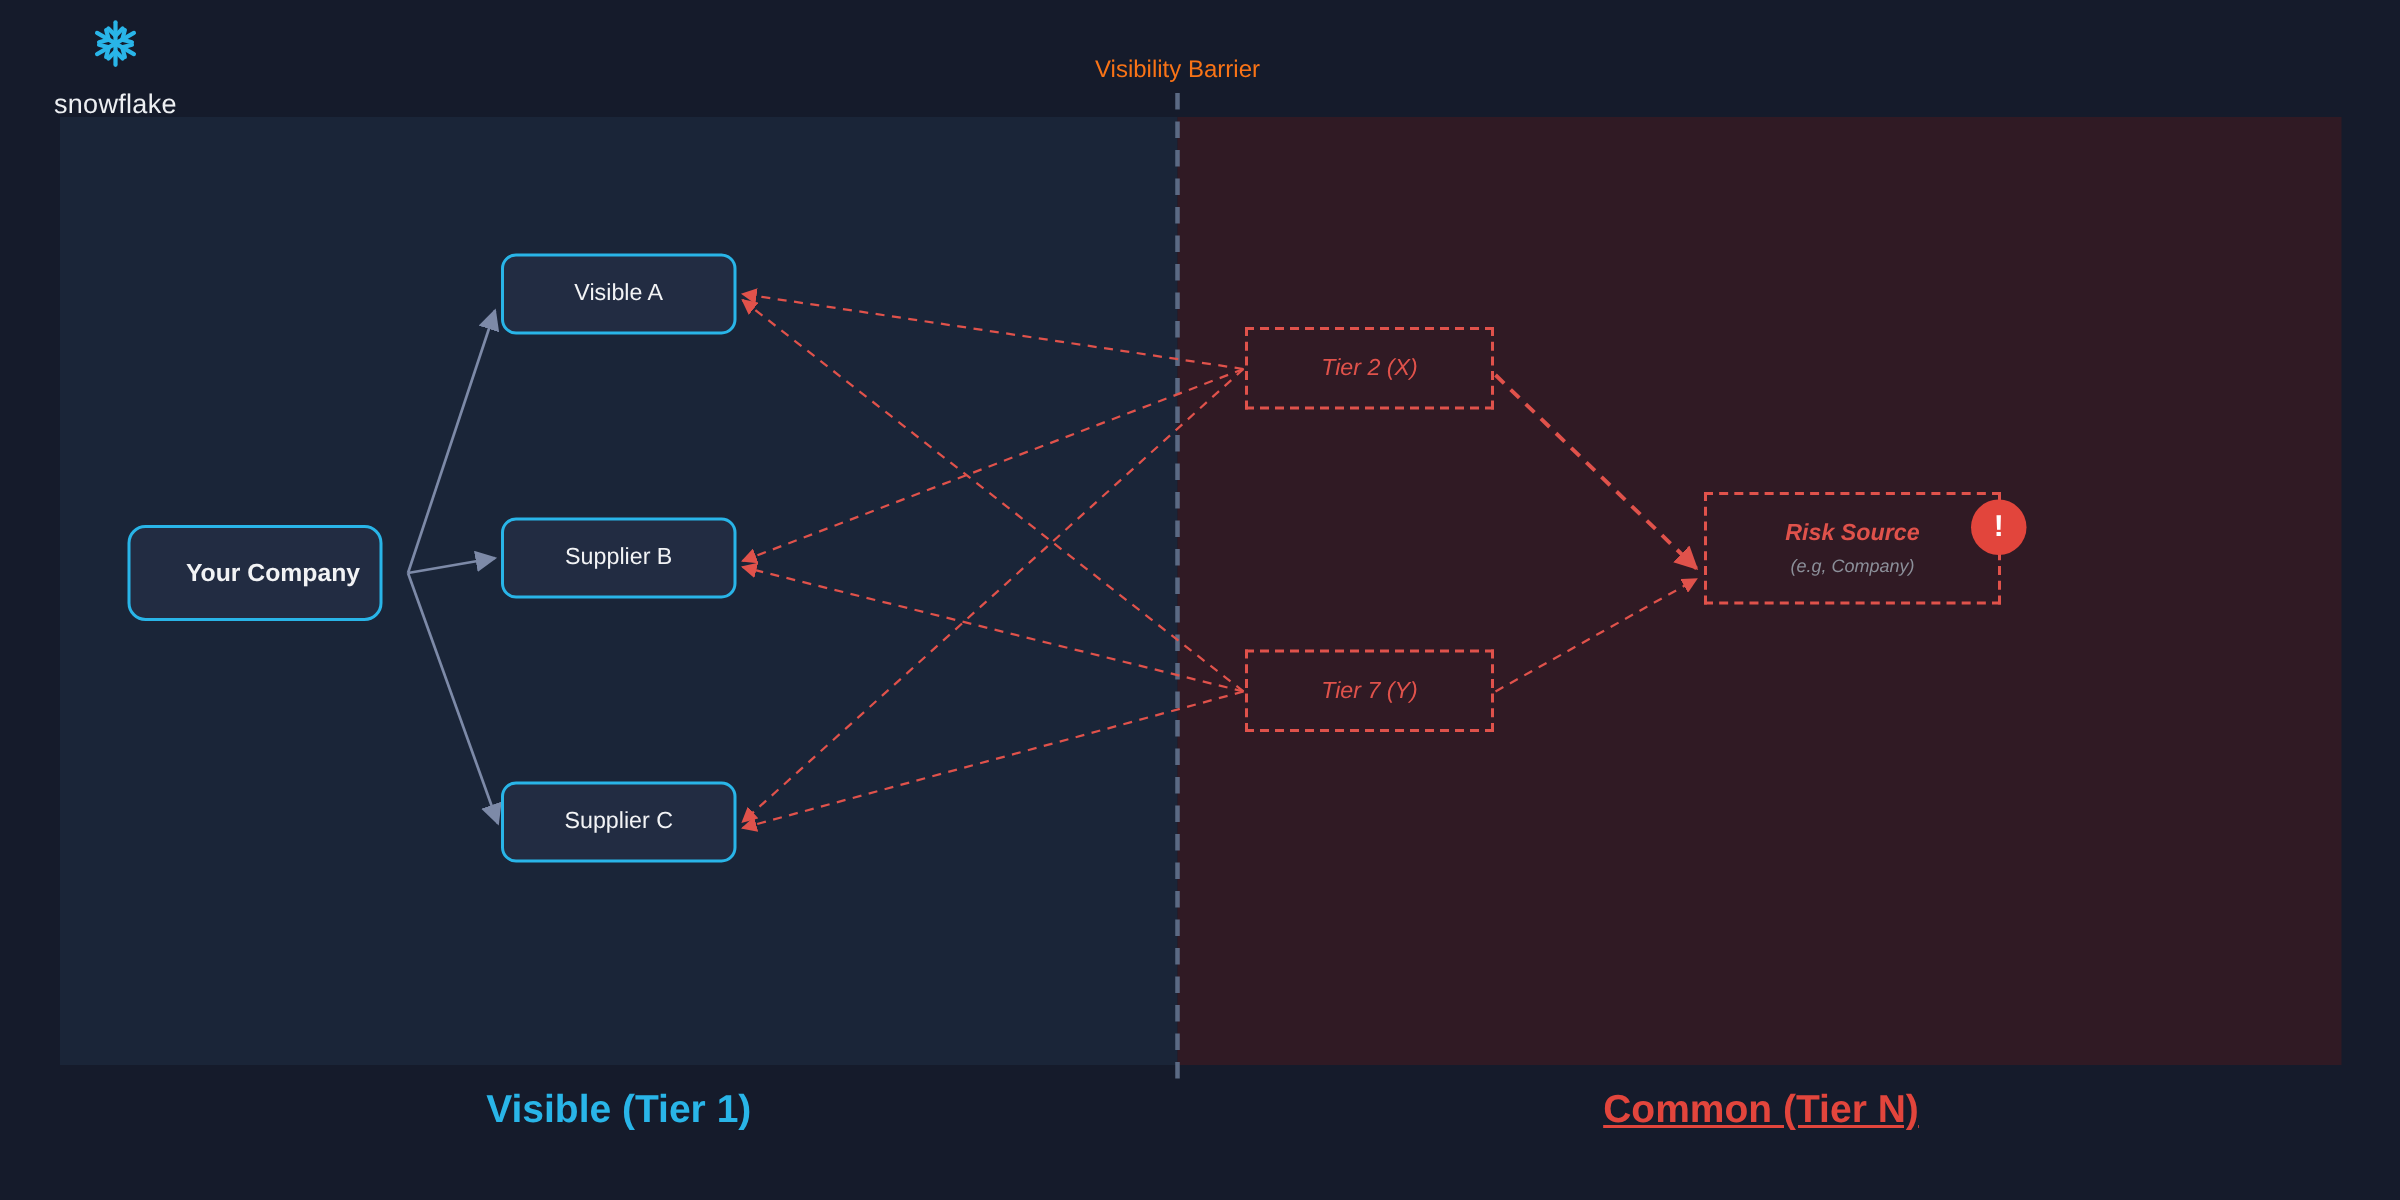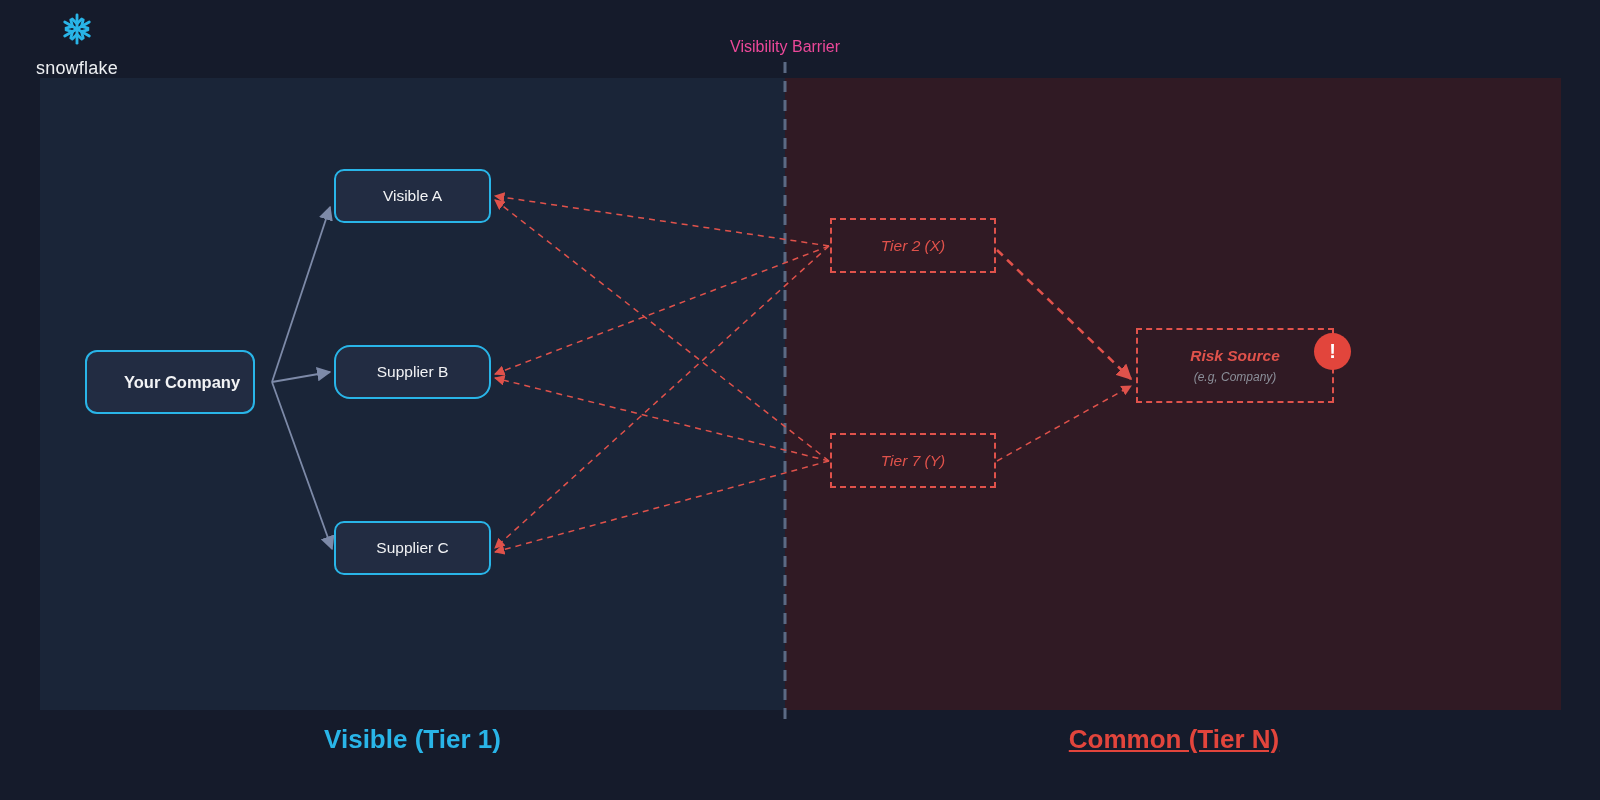--- a/index.html
+++ b/index.html
@@ -17,21 +17,21 @@
     display: flex; align-items: center; gap: 8px;
     z-index: 5;
     flex-direction: column;
   }
   .brand-text { color: #edeff2; font-size: 18px; letter-spacing: .2px; }
 
   
   .barrier-label {
     position: absolute; left: 785px; top: 38px;
     transform: translateX(-50%);
-    color: #ec4899; font-size: 16px;
+    color: #f97316; font-size: 16px;
     z-index: 5; white-space: nowrap;
   }
 
   
   .panel { position: absolute; top: 78px; height: 632px; z-index: 0; }
   .panel-visible { left: 40px;  width: 745px; background: #1a2538; }
   .panel-common  { left: 785px; width: 776px; background: #301a24; }
 
   
   svg.wires {
@@ -51,21 +51,21 @@
     background: #222c42;
     border: 2.5px solid #29b5e8;
     color: #f2f3f5; font-size: 15.5px;
   }
   .node-your-company {
     left: 85px; top: 350px; width: 170px; height: 64px;
     border-radius: 12px; font-weight: bold; font-size: 16.5px; padding-left: 24px;
   }
   .node-supplier { left: 334px; width: 157px; height: 54px; border-radius: 10px; }
   .node-supplier-a { top: 169px; }
-  .node-supplier-b { top: 345px; border-radius: 16px; }
+  .node-supplier-b { top: 345px; }
   .node-supplier-c { top: 521px; }
 
   .node-dashed {
     background: transparent;
     border: 2px dashed #e0524b;
     color: #e0524b; font-size: 15.5px; font-style: italic;
   }
   .node-tier2 { left: 830px; width: 166px; height: 55px; }
   .node-tier2-x { top: 218px; }
   .node-tier2-y { top: 433px; }

